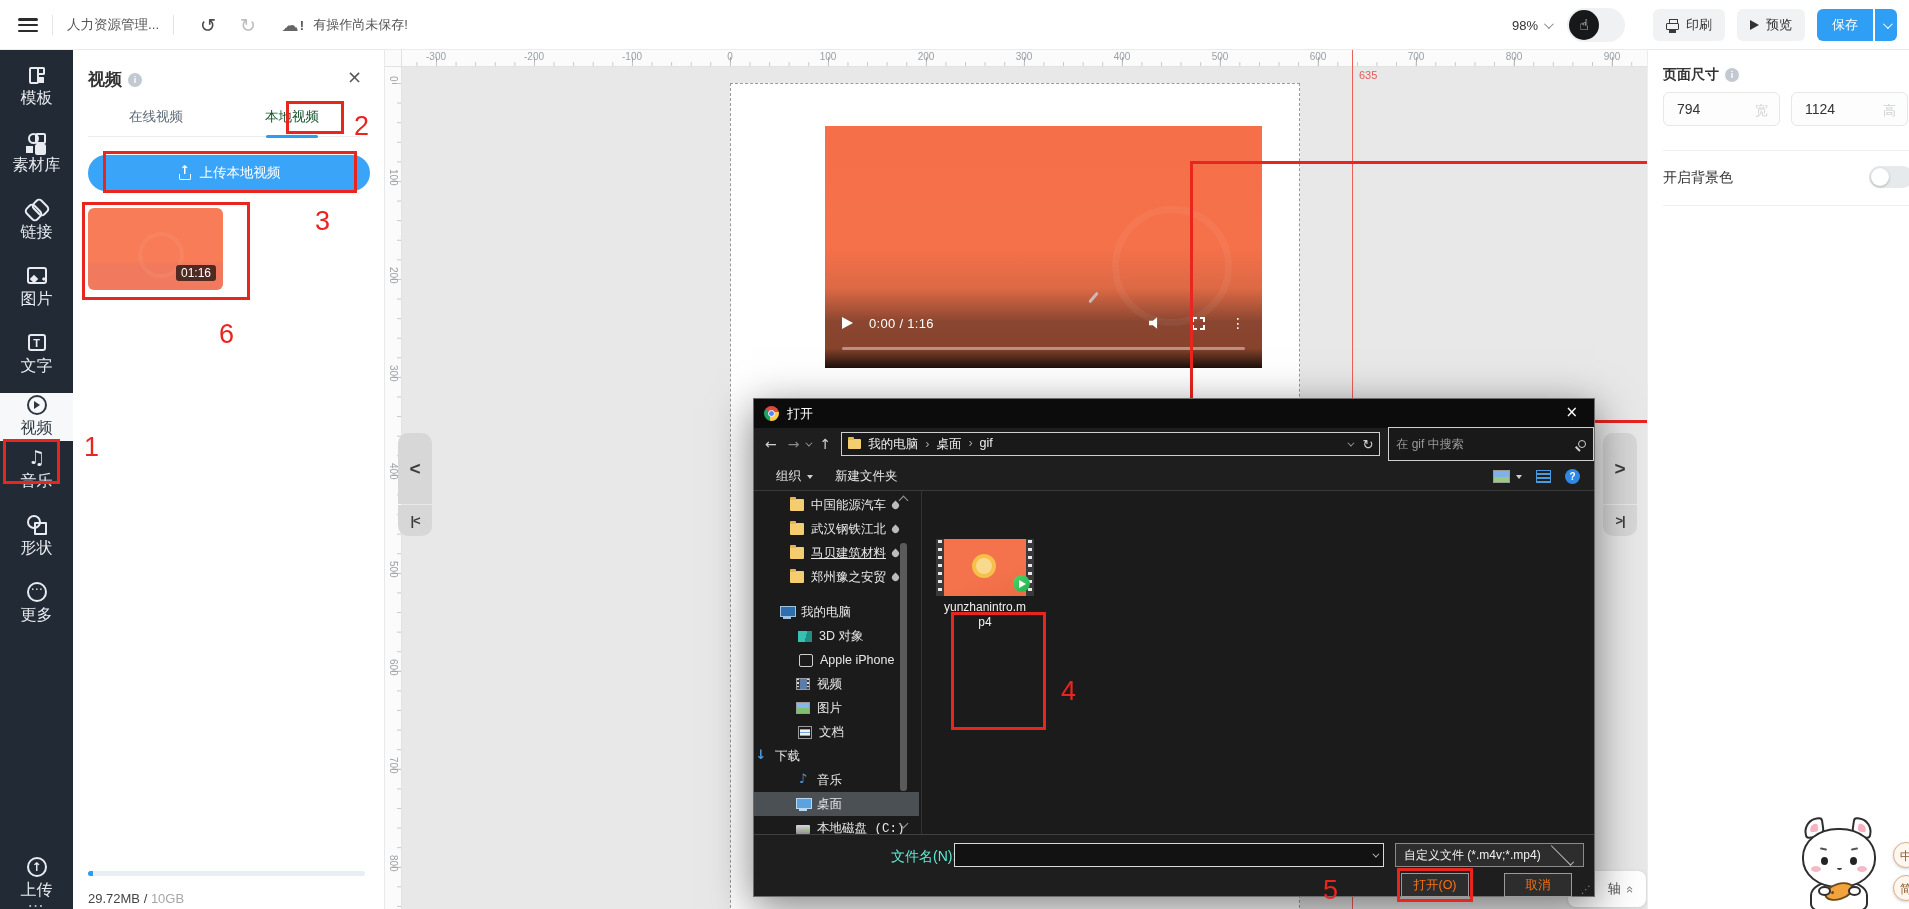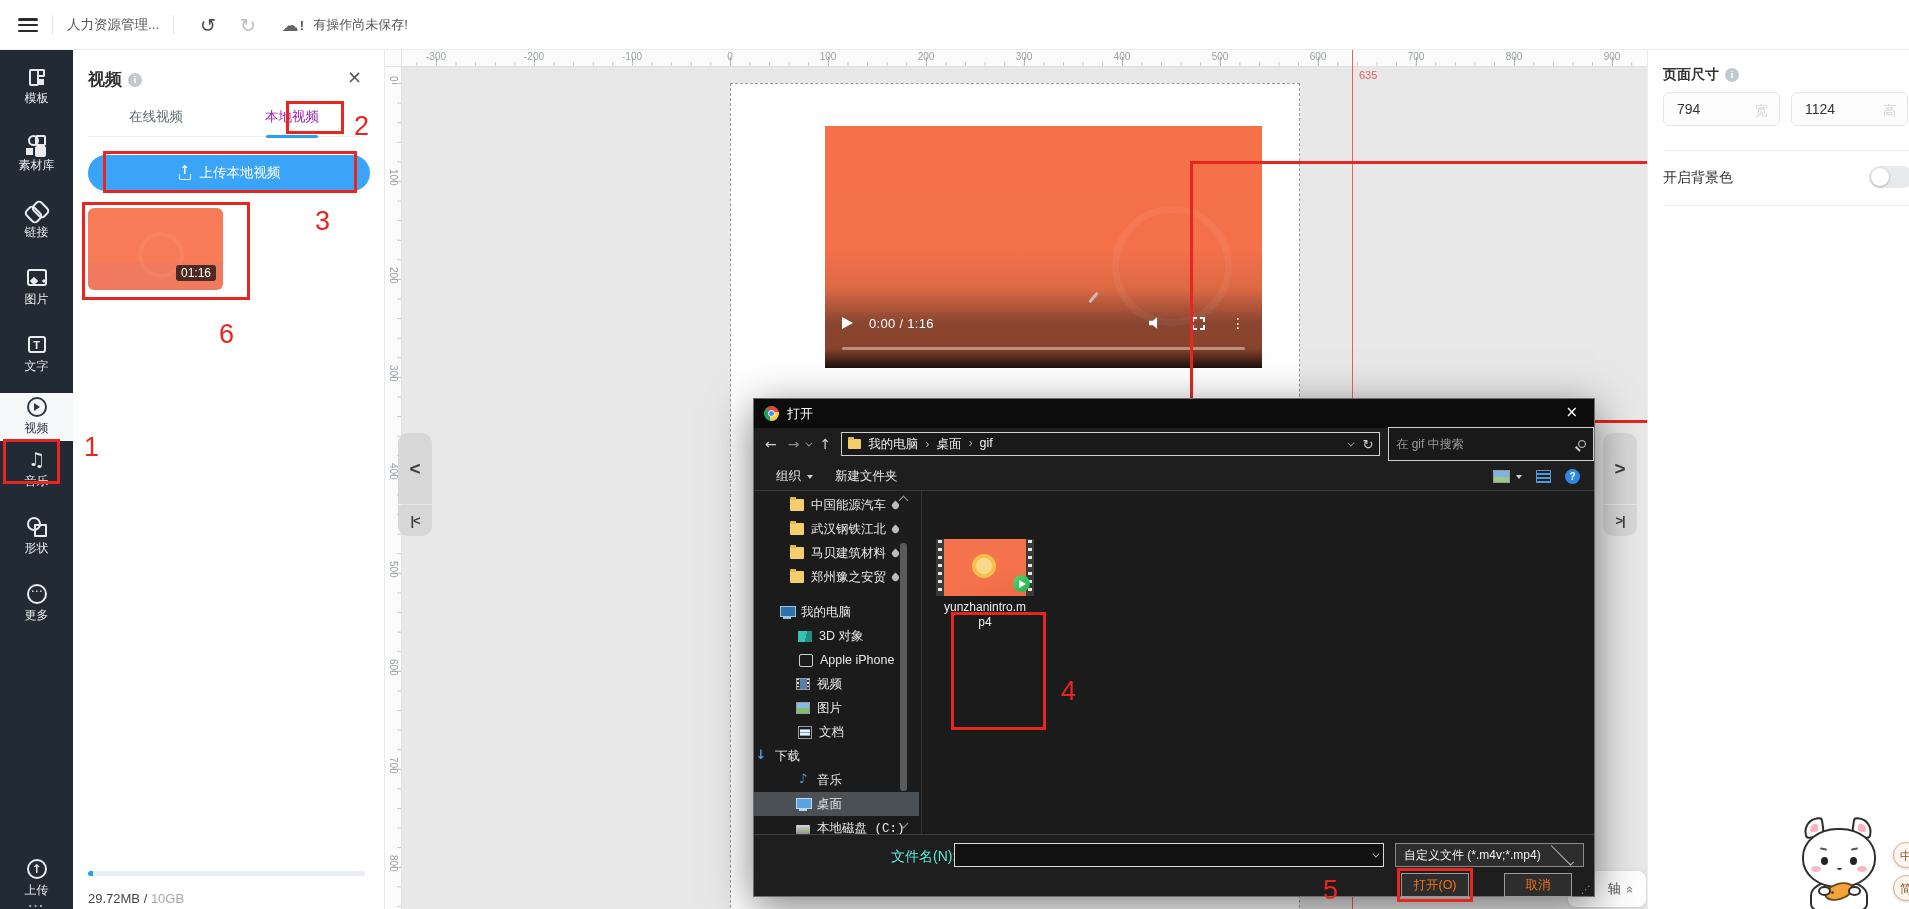--- a/index.html
+++ b/index.html
@@ -27,21 +27,21 @@
   .printer::after{content:"";position:absolute;left:2px;bottom:-4px;width:7px;height:3px;background:#3a3a3a}
   .play-tri{width:0;height:0;border-left:9px solid #333;border-top:5.5px solid transparent;border-bottom:5.5px solid transparent;margin-right:7px}
   .save-grp{display:flex;margin-left:12px}
   .save-main{height:32px;background:#2f9ff5;color:#fff;font-size:13px;border-radius:6px 0 0 6px;display:flex;align-items:center;padding:0 15px;cursor:pointer}
   .save-caret{height:32px;width:22px;background:#2f9ff5;border-radius:0 6px 6px 0;margin-left:2px;display:flex;align-items:center;justify-content:center;cursor:pointer}
   .save-caret .chev{border-color:#fff;margin:0;transform:rotate(45deg) translateY(-2px)}
   
   .sidebar{position:absolute;left:0;top:50px;width:73px;bottom:0;background:#222a35;z-index:22}
   .sitem{width:73px;height:58px;display:flex;flex-direction:column;align-items:center;justify-content:center;color:#e8ebef;cursor:pointer;margin-bottom:9px}
   .sitem.active{background:#f7f8f9;color:#2e3844;height:48px;margin:0}
-  .slabel{font-size:12px;margin-top:3px}
+  .slabel{font-size:16px;margin-top:3px}
   .sic{width:22px;height:20px;position:relative;color:inherit}
   .ic-template-icon::before{content:"";position:absolute;left:3px;top:2px;width:6px;height:13px;border:2px solid currentColor;border-radius:2px}
   .ic-template-icon::after{content:"";position:absolute;right:3px;top:2px;width:4px;height:4px;border:2px solid currentColor;border-radius:1.5px;box-shadow:0 9px 0 -1px currentColor}
   .ic-assets-icon::before{content:"";position:absolute;left:2px;top:1px;width:7px;height:7px;border:2px solid currentColor;border-radius:50%}
   .ic-assets-icon::after{content:"";position:absolute;right:2px;top:1px;width:7px;height:7px;border:2px solid currentColor;border-radius:2px;box-shadow:-11px 11px 0 -2px currentColor,0 11px 0 0 currentColor}
   .ic-link-icon::before,.ic-link-icon::after{content:"";position:absolute;width:9px;height:13px;border:2px solid currentColor;border-radius:4.5px;transform:rotate(-45deg)}
   .ic-link-icon::before{left:1px;top:5px}.ic-link-icon::after{right:1px;top:0}
   .ic-image-icon::before{content:"";position:absolute;inset:1px 1px 2px 1px;border:2px solid currentColor;border-radius:3px}
   .ic-image-icon::after{content:"";position:absolute;left:5px;bottom:4px;width:6px;height:6px;background:currentColor;transform:rotate(45deg);box-shadow:7px -7px 0 -1.5px currentColor}
   .ic-text-icon::before{content:"";position:absolute;inset:1px 2px 2px 2px;border:2px solid currentColor;border-radius:3px}
@@ -57,21 +57,21 @@
   .ic-upload-icon::after{content:"↑";position:absolute;inset:1px 0 0 0;text-align:center;font:700 12px/18px "DejaVu Sans",sans-serif}
   .side-dots{position:absolute;left:0;bottom:-6px;width:73px;text-align:center;color:#aeb6bf;font-size:16px;letter-spacing:2px}
   
   .panel{position:absolute;left:73px;top:50px;width:312px;bottom:0;background:#fff;border-right:1px solid #e9e9e9;z-index:21}
   .panel-title{position:absolute;left:15px;top:18px;font-size:17px;font-weight:700;color:#333;display:flex;align-items:center}
   .info-i{width:14px;height:14px;border-radius:50%;background:#c3c9d0;margin-left:6px;position:relative}
   .info-i::after{content:"i";position:absolute;inset:0;color:#fff;font:700 9px/14px "Liberation Sans",sans-serif;text-align:center}
   .panel-close{position:absolute;right:22px;top:16px;font-size:18px;color:#555;cursor:pointer;font-family:"DejaVu Sans",sans-serif}
   .tabs{position:absolute;left:15px;top:58px;width:272px;display:flex;border-bottom:1px solid #ececec;height:29px}
   .tab{flex:1;text-align:center;font-size:13.5px;color:#5f6b77;cursor:pointer;position:relative}
-  .tab.active{color:#a21caf}
+  .tab.active{color:#14532d}
   .tab.active::after{content:"";position:absolute;left:50%;bottom:-2px;transform:translateX(-50%);width:52px;height:3px;background:#2a9df4;border-radius:2px}
   .upload-btn{position:absolute;left:15px;top:105px;width:282px;height:36px;border-radius:18px;background:#3aa4f8;color:#fff;font-size:13.5px;display:flex;align-items:center;justify-content:center;cursor:pointer}
   .upl-ic{position:relative;width:14px;height:13px;margin-right:8px}
   .upl-ic::before{content:"↑";position:absolute;left:0;right:0;top:-3px;text-align:center;font:700 12px/12px "DejaVu Sans",sans-serif}
   .upl-ic::after{content:"";position:absolute;left:1px;right:1px;bottom:0;height:5px;border:1.5px solid #fff;border-top:none;border-radius:0 0 2px 2px}
   .thumb{position:absolute;left:15px;top:158px;width:135px;height:82px;border-radius:6px;cursor:pointer;background:linear-gradient(180deg,#f87c57 0%,#f87c57 66%,#f1795d 67%,#f07a5f 100%);overflow:hidden}
   .thumb-ring{position:absolute;left:50px;top:24px;width:46px;height:46px;border:4px solid rgba(255,255,255,.06);border-radius:50%}
   .dur-badge{position:absolute;right:7px;bottom:9px;background:rgba(42,24,18,.82);color:#fff;font-size:12px;padding:1px 5px;border-radius:3px}
   .storage{position:absolute;left:15px;bottom:3px;width:282px}
   .sto-bar{width:277px;height:5px;border-radius:3px;background:#e9eef4;position:relative;overflow:hidden}
@@ -256,20 +256,45 @@
       </div>
     <div class="vsep"></div>
     <div class="doc-title">人力资源管理...</div>
     <div class="vsep"></div>
     <div class="tb-ic">↺</div>
     <div class="tb-ic dim">↻</div>
     <span class="cloud">☁</span>
       <span class="excl">!</span>
     <span class="unsaved">有操作尚未保存!</span>
   </div>
+  <div class="tb-right">
+    <div class="zoom-ctl">
+        <span>98%</span>
+        <span class="chev"></span>
+      </div>
+    <div class="avatar-pill">
+        <div class="avatar">☝</div>
+      </div>
+    <div class="pill-btn">
+        <span class="printer"></span>
+        <span>印刷</span>
+      </div>
+    <div class="pill-btn">
+        <span class="play-tri"></span>
+        <span>预览</span>
+      </div>
+    <div class="save-grp">
+      <div class="save-main">
+          <span>保存</span>
+        </div>
+      <div class="save-caret">
+          <span class="chev"></span>
+        </div>
+    </div>
+  </div>
 </div>
 
 <div class="sidebar">
   <div style="height:8px"></div>
   <div>
 
       <div class="sitem">
         <span class="sic ic-template-icon"></span>
         <span class="slabel">模板</span>
       </div>
@@ -485,21 +510,21 @@
             <span class="tlabel">中国能源汽车</span>
             <span class="pin"></span>
           </div>
 
           <div class="trow" style="padding-left: 36px;">
             <span class="ticon ic-folder-icon"></span>
             <span class="tlabel">武汉钢铁江北</span>
             <span class="pin"></span>
           </div>
 
-          <div class="trow" style="padding-left: 36px;">
+          <div class="trow" style="padding-left: 36px; text-decoration: underline;">
             <span class="ticon ic-folder-icon"></span>
             <span class="tlabel">马贝建筑材料</span>
             <span class="pin"></span>
           </div>
 
           <div class="trow" style="padding-left: 36px;">
             <span class="ticon ic-folder-icon"></span>
             <span class="tlabel">郑州豫之安贸</span>
             <span class="pin"></span>
           </div>

